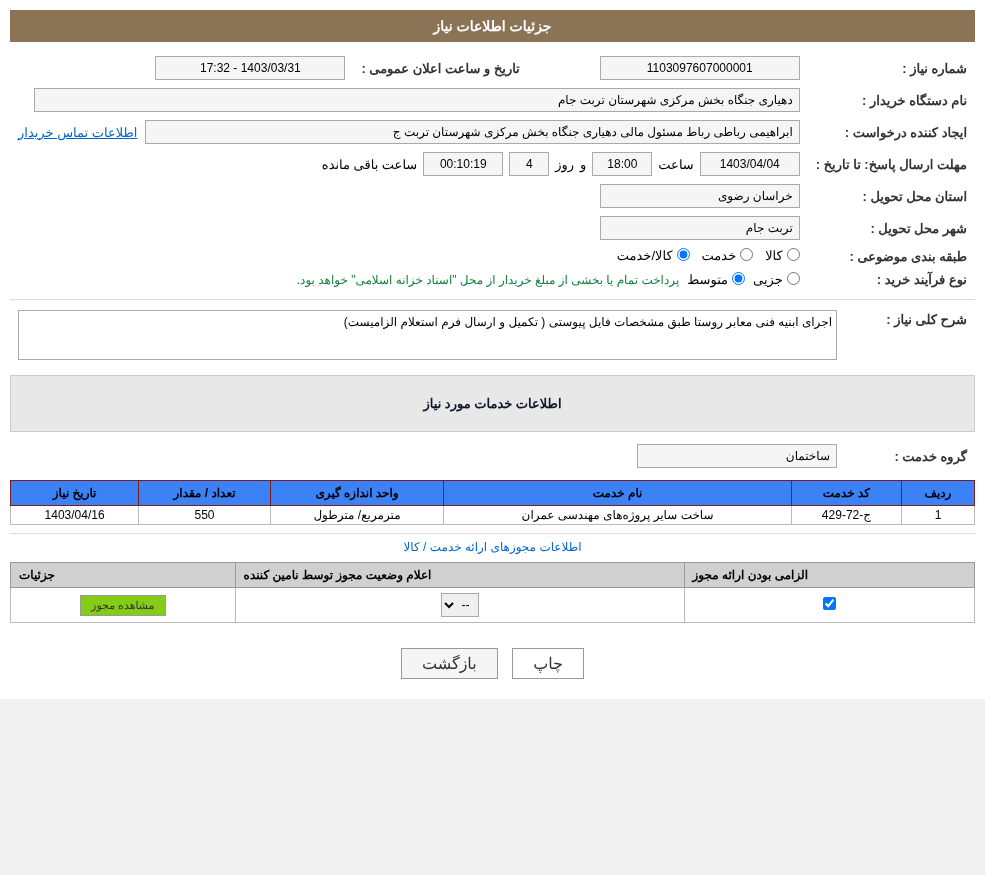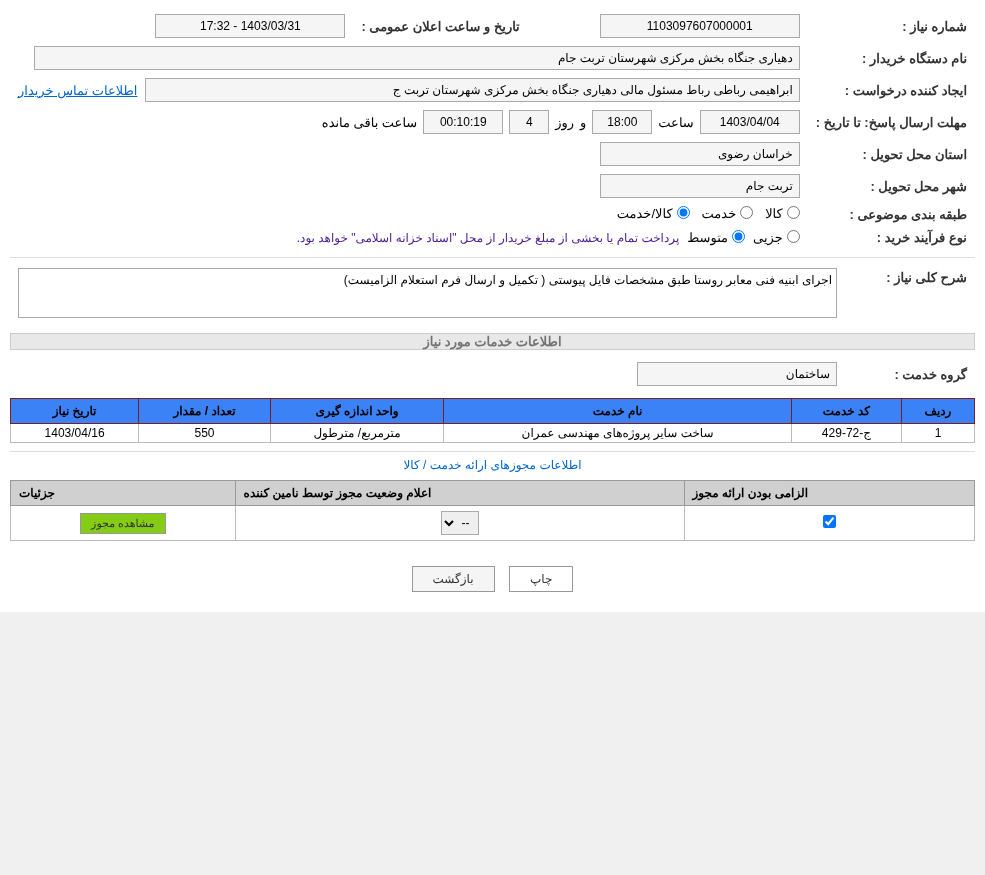--- a/index.html
+++ b/index.html
@@ -52,26 +52,26 @@
       font-family: Tahoma, Arial, sans-serif;
       direction: rtl;
       width: 100%;
     }
     .input-readonly {
       background: #f5f5f5;
     }
     .section-title {
       background: #e8e8e8;
       border: 1px solid #ccc;
-      padding: 0 10px;
+      padding: 20px 10px;
       font-size: 13px;
       font-weight: bold;
       text-align: center;
       margin: 8px 0;
-      color: #737373;
+      color: #0f172a;
     }
     .radio-group {
       display: inline-flex;
       gap: 12px;
       align-items: center;
       direction: rtl;
     }
     .radio-label {
       display: flex;
       align-items: flex-start;
@@ -136,21 +136,21 @@
     }
     .license-table td {
       border: 1px solid #bbb;
       padding: 5px 8px;
       text-align: center;
       font-size: 12px;
       background: #fff;
     }
     .btn {
       padding: 5px 20px;
-      font-size: 12px;
+      font-size: 16px;
       font-family: Tahoma, Arial, sans-serif;
       cursor: pointer;
       border: 1px solid #999;
     }
     .btn-back {
       background: #f5f5f5;
       color: #333;
     }
     .btn-print {
       background: #fff;
@@ -185,20 +185,21 @@
       font-size: 12px;
       text-align: center;
       margin: 5px 0;
     }
   </style>
 </head>
 <body>
 
 <div class="page-wrapper">
 
+  <div class="section-header">جزئیات اطلاعات نیاز</div>
 
   <table class="info-table">
 
     <tbody>
         <tr>
       <td class="label-cell">شماره نیاز :</td>
       <td class="value-cell" style="width:280px;">
         <input type="text" class="input-field input-readonly" readonly="" style="width: 200px; text-align: center;" value="1103097607000001">
       </td>
       <td class="label-cell">تاریخ و ساعت اعلان عمومی :</td>
@@ -279,21 +280,21 @@
       <td class="value-cell" colspan="3">
         <div style="display:flex; align-items:center; gap:8px; direction:rtl; flex-wrap:wrap;">
           <label class="radio-label">
             <input type="radio" name="farayand" style="">
             <span>جزیی</span>
           </label>
           <label class="radio-label">
             <input type="radio" name="farayand" checked="" style="">
             <span>متوسط</span>
           </label>
-          <span style="font-size:12px; color:#4c1d95;margin-left:28px;">پرداخت تمام یا بخشی از مبلغ خریدار از محل "اسناد خزانه اسلامی" خواهد بود.</span>
+          <span style="font-size:12px; color:#15803d;margin-left:28px;">پرداخت تمام یا بخشی از مبلغ خریدار از محل "اسناد خزانه اسلامی" خواهد بود.</span>
         </div>
       </td>
     </tr>
   </tbody>
     </table>
 
   <hr class="separator">
 
   <table class="info-table">
     <tbody>

